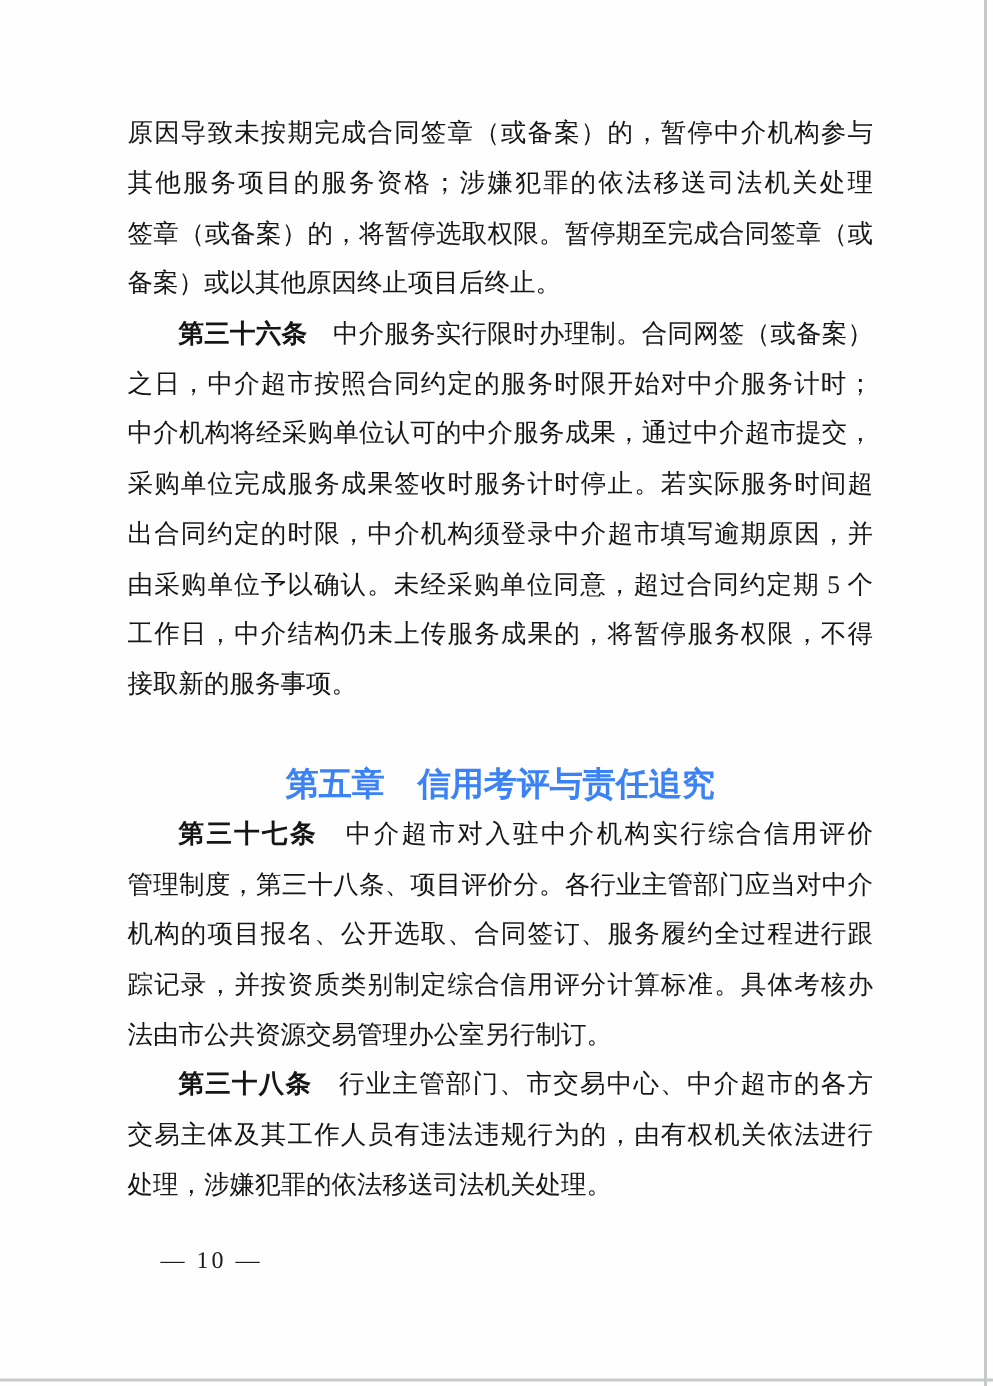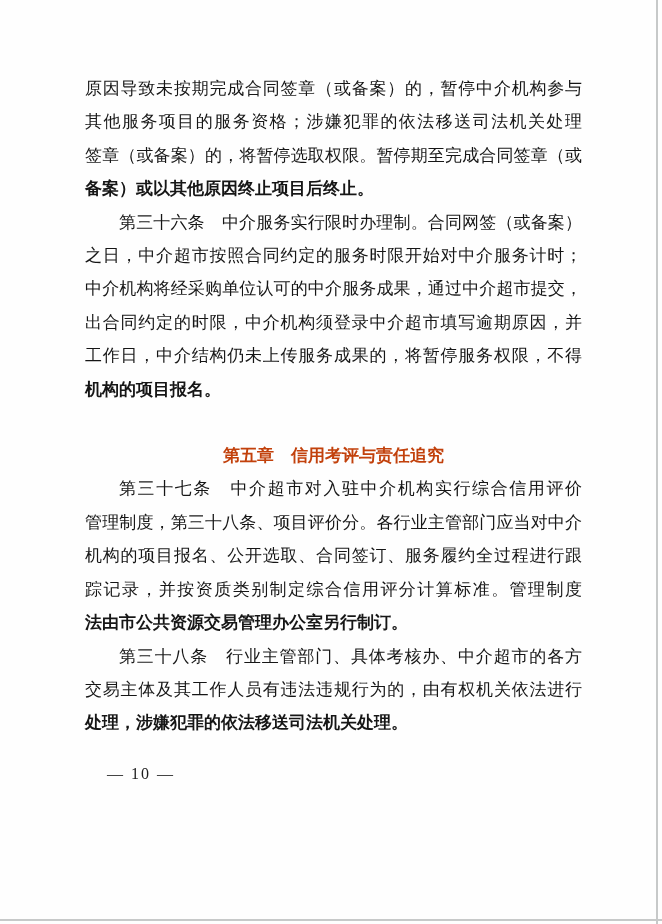--- a/index.html
+++ b/index.html
@@ -41,37 +41,36 @@
     font-size: 17px;
     line-height: 33.4px;
   }
   .line {
     text-align: justify;
     text-align-last: justify;
   }
   .line.short {
     text-align: center;
     text-align-last: left;
-    font-weight: bold;
   }
   .line.indent {
     padding-left: 34px;
   }
   .term {
-    font-weight: normal;
+    font-weight: bold;
     margin-top: 27px;
   }
   .chapter-heading {
     margin-top: 33px;
     text-align: center;
     text-align-last: center;
     font-family: "Liberation Sans", sans-serif;
     font-weight: bold;
-    font-size: 17px;
-    color: #c2410c;
+    font-size: 22px;
+    color: #3b82f6;
   }
   .page-number {
     margin-top: 17px;
     padding-left: 22px;
     font-size: 16px;
     letter-spacing: 2px;
     text-align: center;
     text-align-last: left;
     color: #1c1c1c;
   }
@@ -86,37 +85,39 @@
       <div class="line">原因导致未按期完成合同签章（或备案）的，暂停中介机构参与</div>
       <div class="line">其他服务项目的服务资格；涉嫌犯罪的依法移送司法机关处理</div>
       <div class="line">签章（或备案）的，将暂停选取权限。暂停期至完成合同签章（或</div>
       <div class="line short">备案）或以其他原因终止项目后终止。</div>
     </div>
 
     <div>
       <div class="line indent"><span class="term">第三十六条</span><span>　中介服务实行限时办理制。合同网签（或备案）</span></div>
       <div class="line">之日，中介超市按照合同约定的服务时限开始对中介服务计时；</div>
       <div class="line">中介机构将经采购单位认可的中介服务成果，通过中介超市提交，</div>
+      <div class="line">采购单位完成服务成果签收时服务计时停止。若实际服务时间超</div>
       <div class="line">出合同约定的时限，中介机构须登录中介超市填写逾期原因，并</div>
+      <div class="line">由采购单位予以确认。未经采购单位同意，超过合同约定期 5 个</div>
       <div class="line">工作日，中介结构仍未上传服务成果的，将暂停服务权限，不得</div>
-      <div class="line short">机构的项目报名。</div>
+      <div class="line short">接取新的服务事项。</div>
     </div>
 
     <div class="chapter-heading">第五章　信用考评与责任追究</div>
 
     <div>
       <div class="line indent"><span class="term">第三十七条</span><span>　中介超市对入驻中介机构实行综合信用评价</span></div>
       <div class="line">管理制度，第三十八条、项目评价分。各行业主管部门应当对中介</div>
       <div class="line">机构的项目报名、公开选取、合同签订、服务履约全过程进行跟</div>
-      <div class="line">踪记录，并按资质类别制定综合信用评分计算标准。管理制度</div>
+      <div class="line">踪记录，并按资质类别制定综合信用评分计算标准。具体考核办</div>
       <div class="line short">法由市公共资源交易管理办公室另行制订。</div>
     </div>
 
     <div>
-      <div class="line indent"><span class="term">第三十八条</span><span>　行业主管部门、具体考核办、中介超市的各方</span></div>
+      <div class="line indent"><span class="term">第三十八条</span><span>　行业主管部门、市交易中心、中介超市的各方</span></div>
       <div class="line">交易主体及其工作人员有违法违规行为的，由有权机关依法进行</div>
       <div class="line short">处理，涉嫌犯罪的依法移送司法机关处理。</div>
     </div>
 
     <div class="page-number">— 10 —</div>
 
   </div>
 
   <div class="scan-edge-right"></div>
   <div class="scan-edge-bottom"></div>

